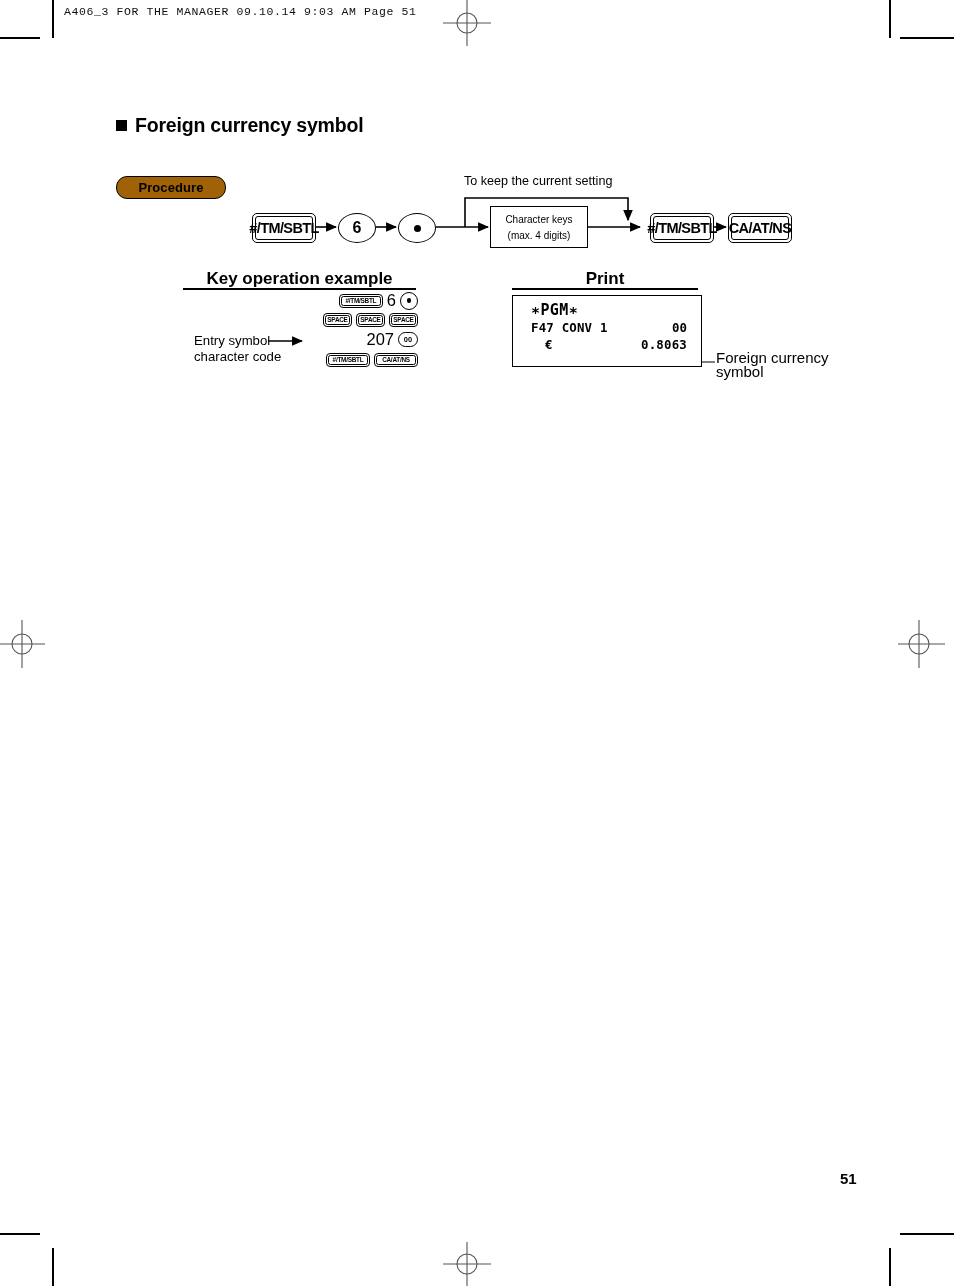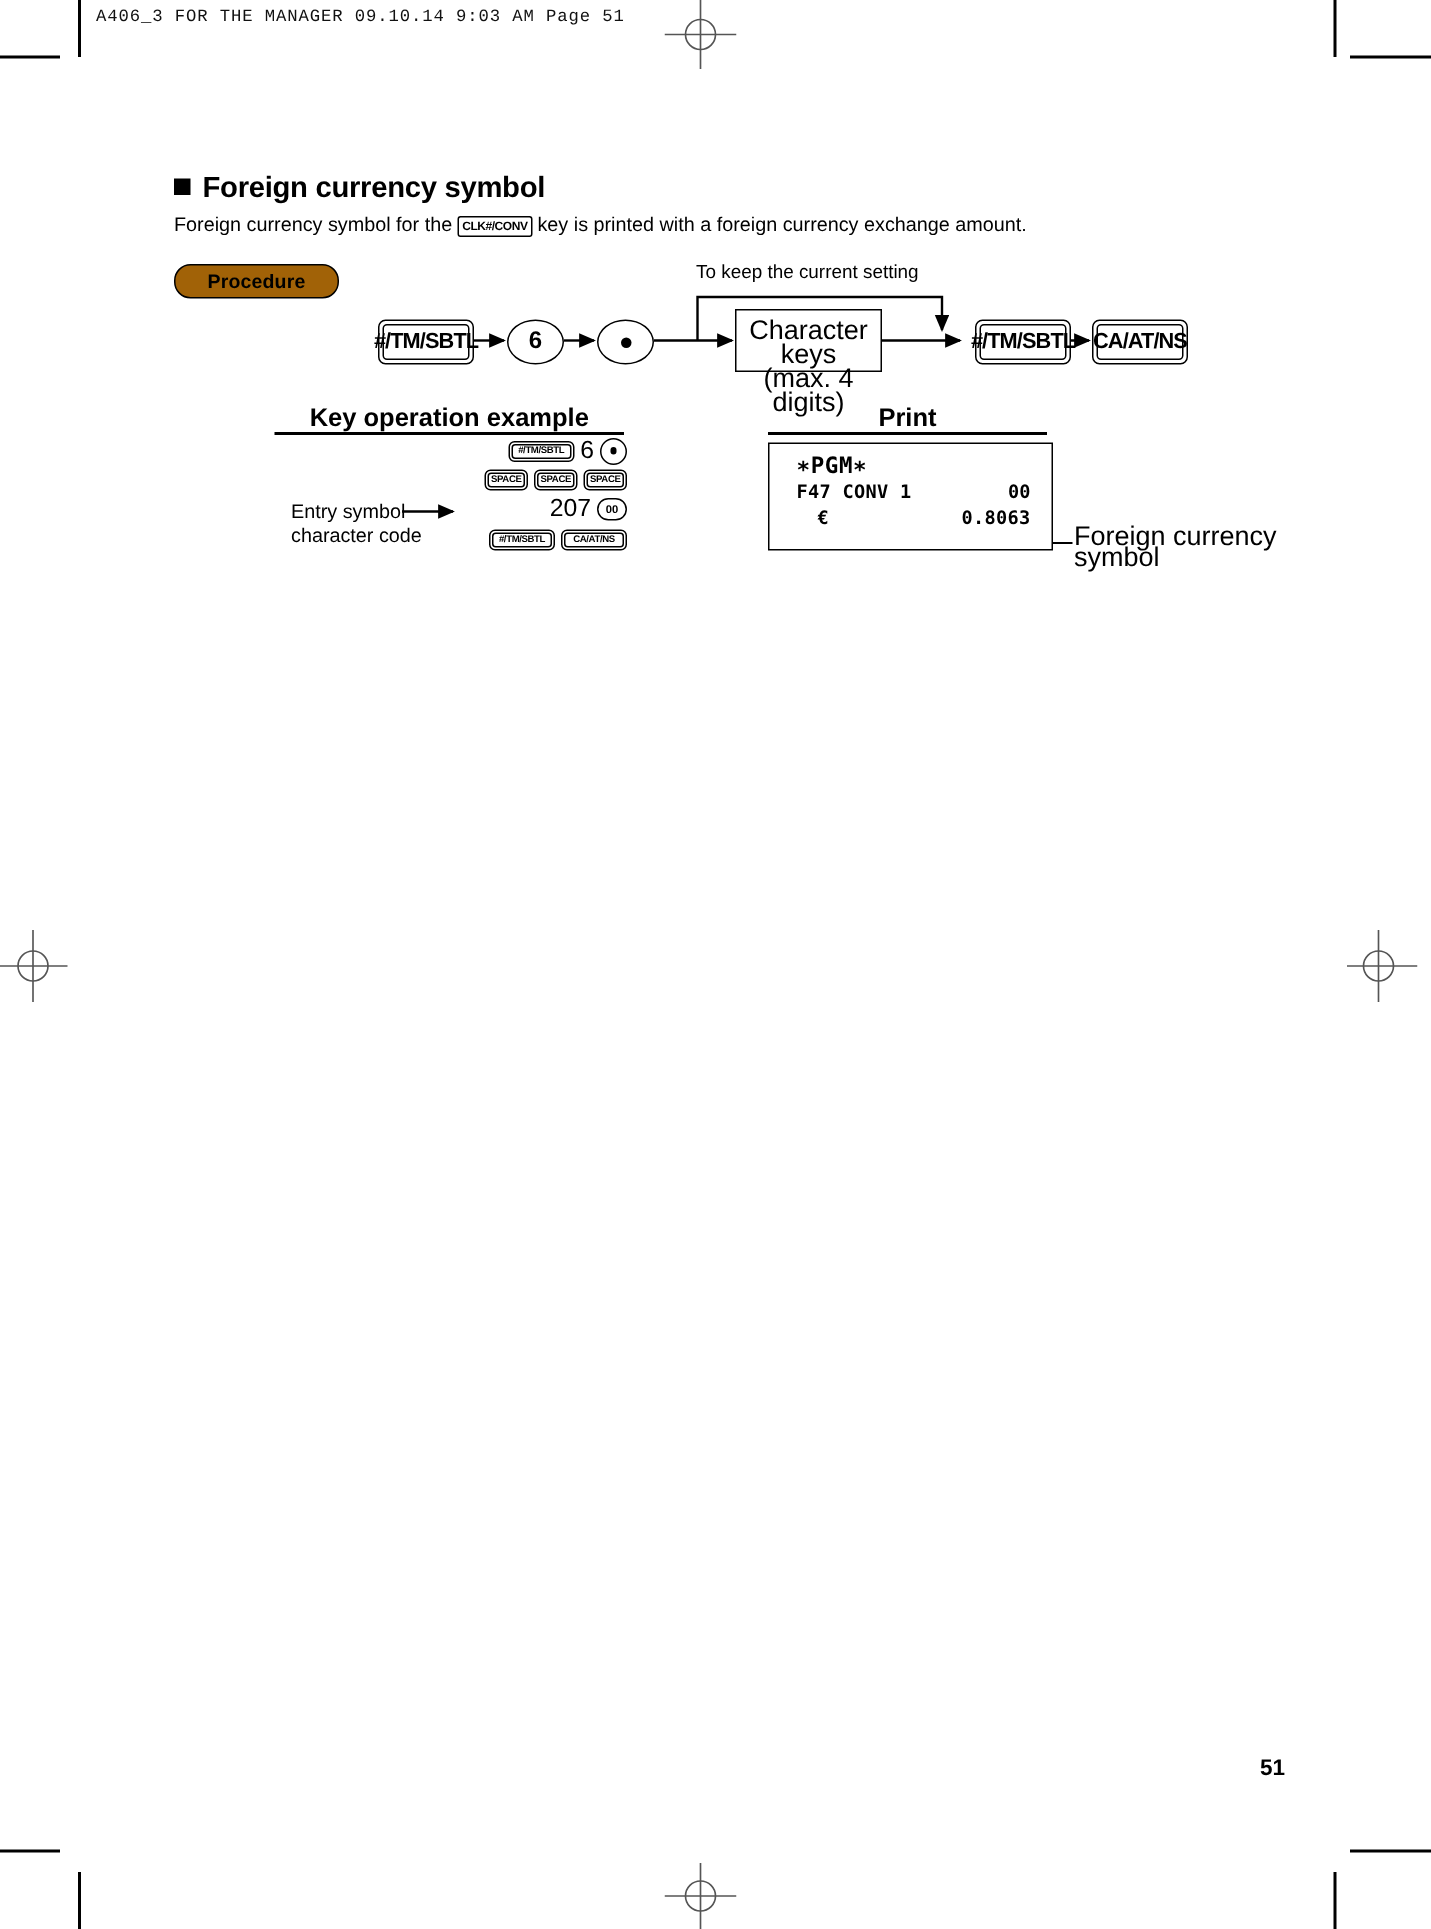--- a/index.html
+++ b/index.html
@@ -162,21 +162,21 @@
     width: 7px; height: 7px;
     background: #000;
     border-radius: 50%;
   }
 
   .fbox {
     position: absolute;
     border: 1.6px solid #000;
     background: #fff;
     text-align: center;
-    font-size: 18px;
+    font-size: 10px;
     line-height: 16px;
     padding-top: 5px;
     box-sizing: border-box;
   }
 
   
   .col-head {
     position: absolute;
     font-size: 17px;
     font-weight: bold;
@@ -311,21 +311,21 @@
     right: 14px;
     top: 41px;
     font-size: 12.4px;
     letter-spacing: 0.2px;
   }
 
   .callout-text {
     position: absolute;
     left: 716px;
     top: 351px;
-    font-size: 18px;
+    font-size: 15px;
     line-height: 13.5px;
     white-space: nowrap;
   }
 
   .pagenum {
     position: absolute;
     left: 840px;
     top: 1170px;
     font-size: 15px;
     font-weight: bold;
@@ -381,25 +381,20 @@
 </div>
 
 <div class="runhead">A406_3 FOR THE MANAGER  09.10.14 9:03 AM  Page 51</div>
 
 <div class="content">
 
   <div class="section-title">
     <span class="sq-bullet"></span><span>Foreign currency symbol</span>
   </div>
 
-  <div class="intro">
-    <span>Foreign currency symbol for the</span>
-    <span class="keychip">CLK#/CONV</span>
-    <span>key is printed with a foreign currency exchange amount.</span>
-  </div>
 
   <div class="procedure-pill">Procedure</div>
 
   <div class="flow">
 
     <div class="flow-note">To keep the current setting</div>
 
     <svg width="570" height="80" viewBox="0 0 570 80" style="position:absolute;left:0;top:0;">
       <defs>
         <marker id="ah" markerWidth="7" markerHeight="7" refX="6.2" refY="3" orient="auto">

